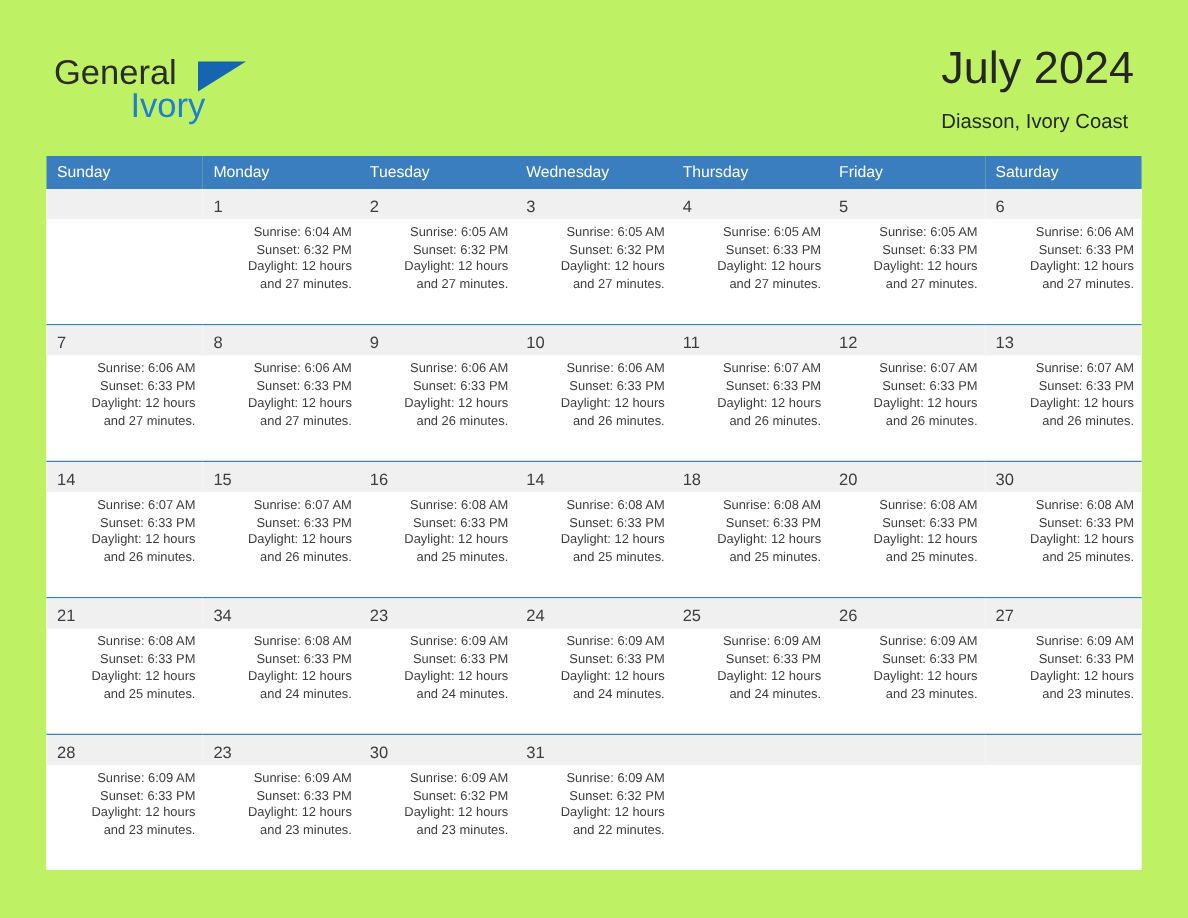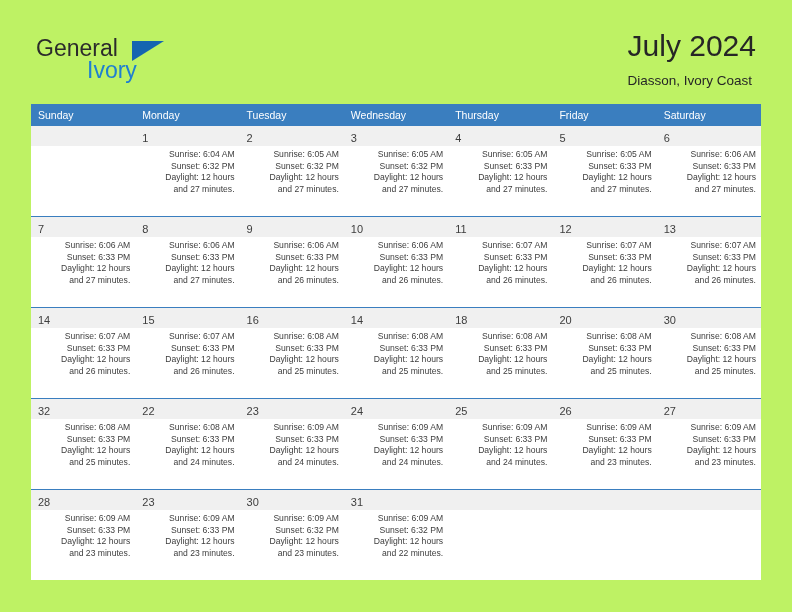--- a/index.html
+++ b/index.html
@@ -402,32 +402,32 @@
                 <div>Sunset: 6:33 PM</div>
                 <div>Daylight: 12 hours</div>
                 <div>and 25 minutes.</div>
               </div>
             </div>
           </td>
         </tr>
         <tr class="weekrow">
           <td>
             <div class="daycell">
-              <div class="daynum-band"><span class="daynum">32</span></div>
+              <div class="daynum-band"><span class="daynum">21</span></div>
               <div class="dayinfo">
                 <div>Sunrise: 6:08 AM</div>
                 <div>Sunset: 6:33 PM</div>
                 <div>Daylight: 12 hours</div>
                 <div>and 25 minutes.</div>
               </div>
             </div>
           </td>
           <td>
             <div class="daycell">
-              <div class="daynum-band"><span class="daynum">22</span></div>
+              <div class="daynum-band"><span class="daynum">34</span></div>
               <div class="dayinfo">
                 <div>Sunrise: 6:08 AM</div>
                 <div>Sunset: 6:33 PM</div>
                 <div>Daylight: 12 hours</div>
                 <div>and 24 minutes.</div>
               </div>
             </div>
           </td>
           <td>
             <div class="daycell">

